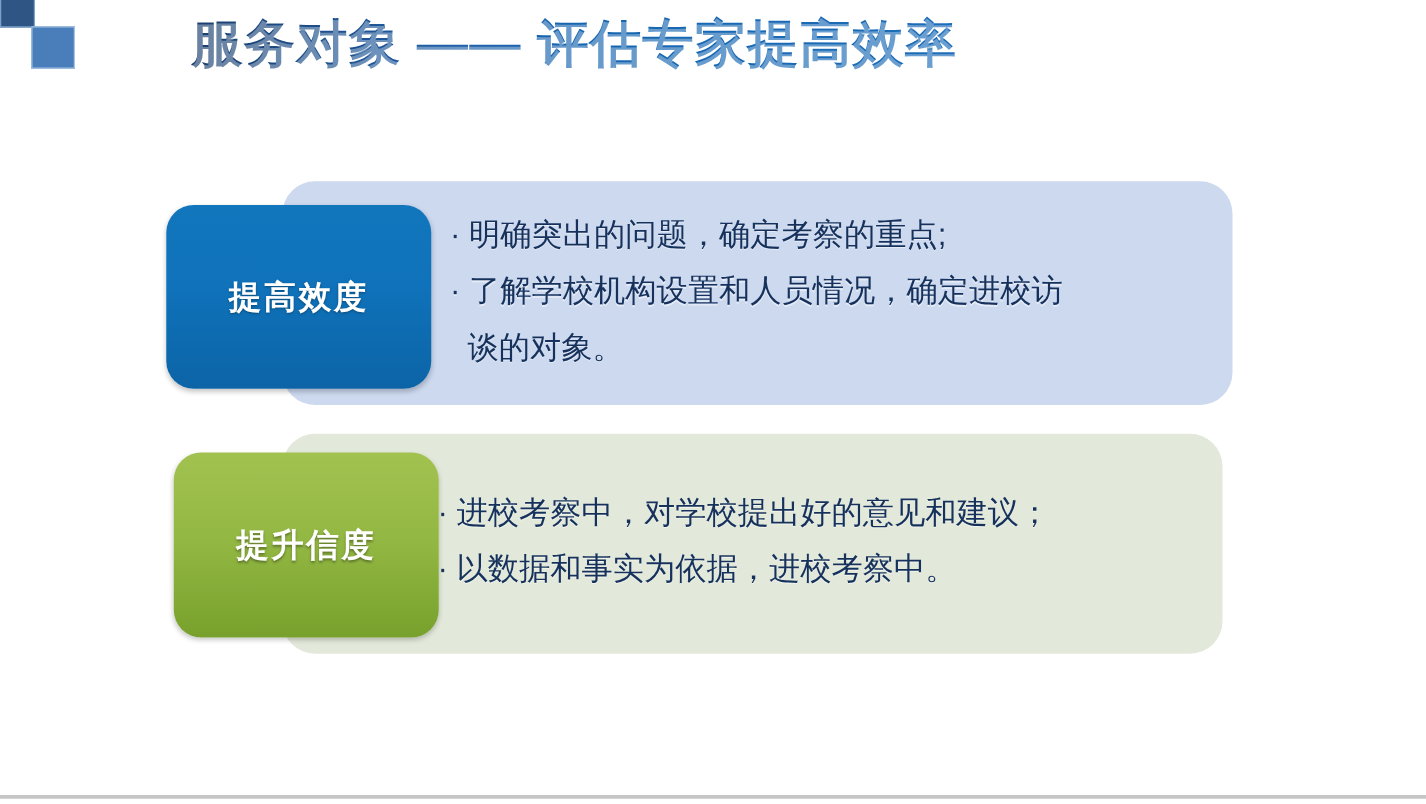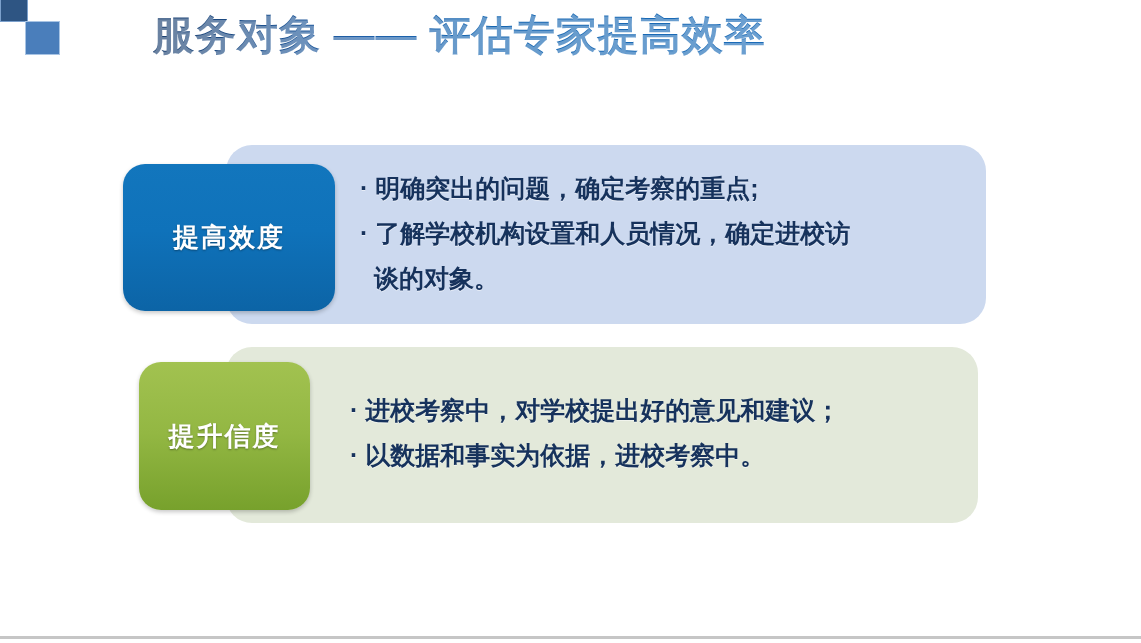--- a/index.html
+++ b/index.html
@@ -85,21 +85,21 @@
 
   
   .panel-blue {
     left: 226px;
     top: 145px;
     width: 760px;
     height: 179px;
     background: #ccd9ef;
   }
   .tab-blue {
-    left: 123px;
+    left: 133px;
     top: 164px;
     width: 212px;
     height: 147px;
     background: linear-gradient(180deg, #1276bd 0%, #0f72ba 45%, #0c64a6 100%);
     align-items: center;
   }
   .text-blue {
     position: absolute;
     left: 360px;
     top: 166px;
@@ -110,36 +110,36 @@
   .panel-green {
     left: 226px;
     top: 347px;
     width: 752px;
     height: 176px;
     background: #e3e9da;
   }
   .tab-green {
     left: 139px;
     top: 362px;
-    width: 171px;
+    width: 212px;
     height: 148px;
     background: linear-gradient(180deg, #a2c250 0%, #93b743 48%, #77a12c 100%);
   }
   .text-green {
     position: absolute;
     left: 350px;
     top: 388px;
     width: 620px;
   }
 
   
   .line {
     color: #16325c;
     font-size: 25px;
-    font-weight: bold;
+    font-weight: normal;
     line-height: 45px;
     white-space: nowrap;
     text-shadow: 0 1px 0 rgba(255,255,255,0.5);
   }
   .line.cont {
     padding-left: 14px;
   }
 
   
   .bottom-rule {

